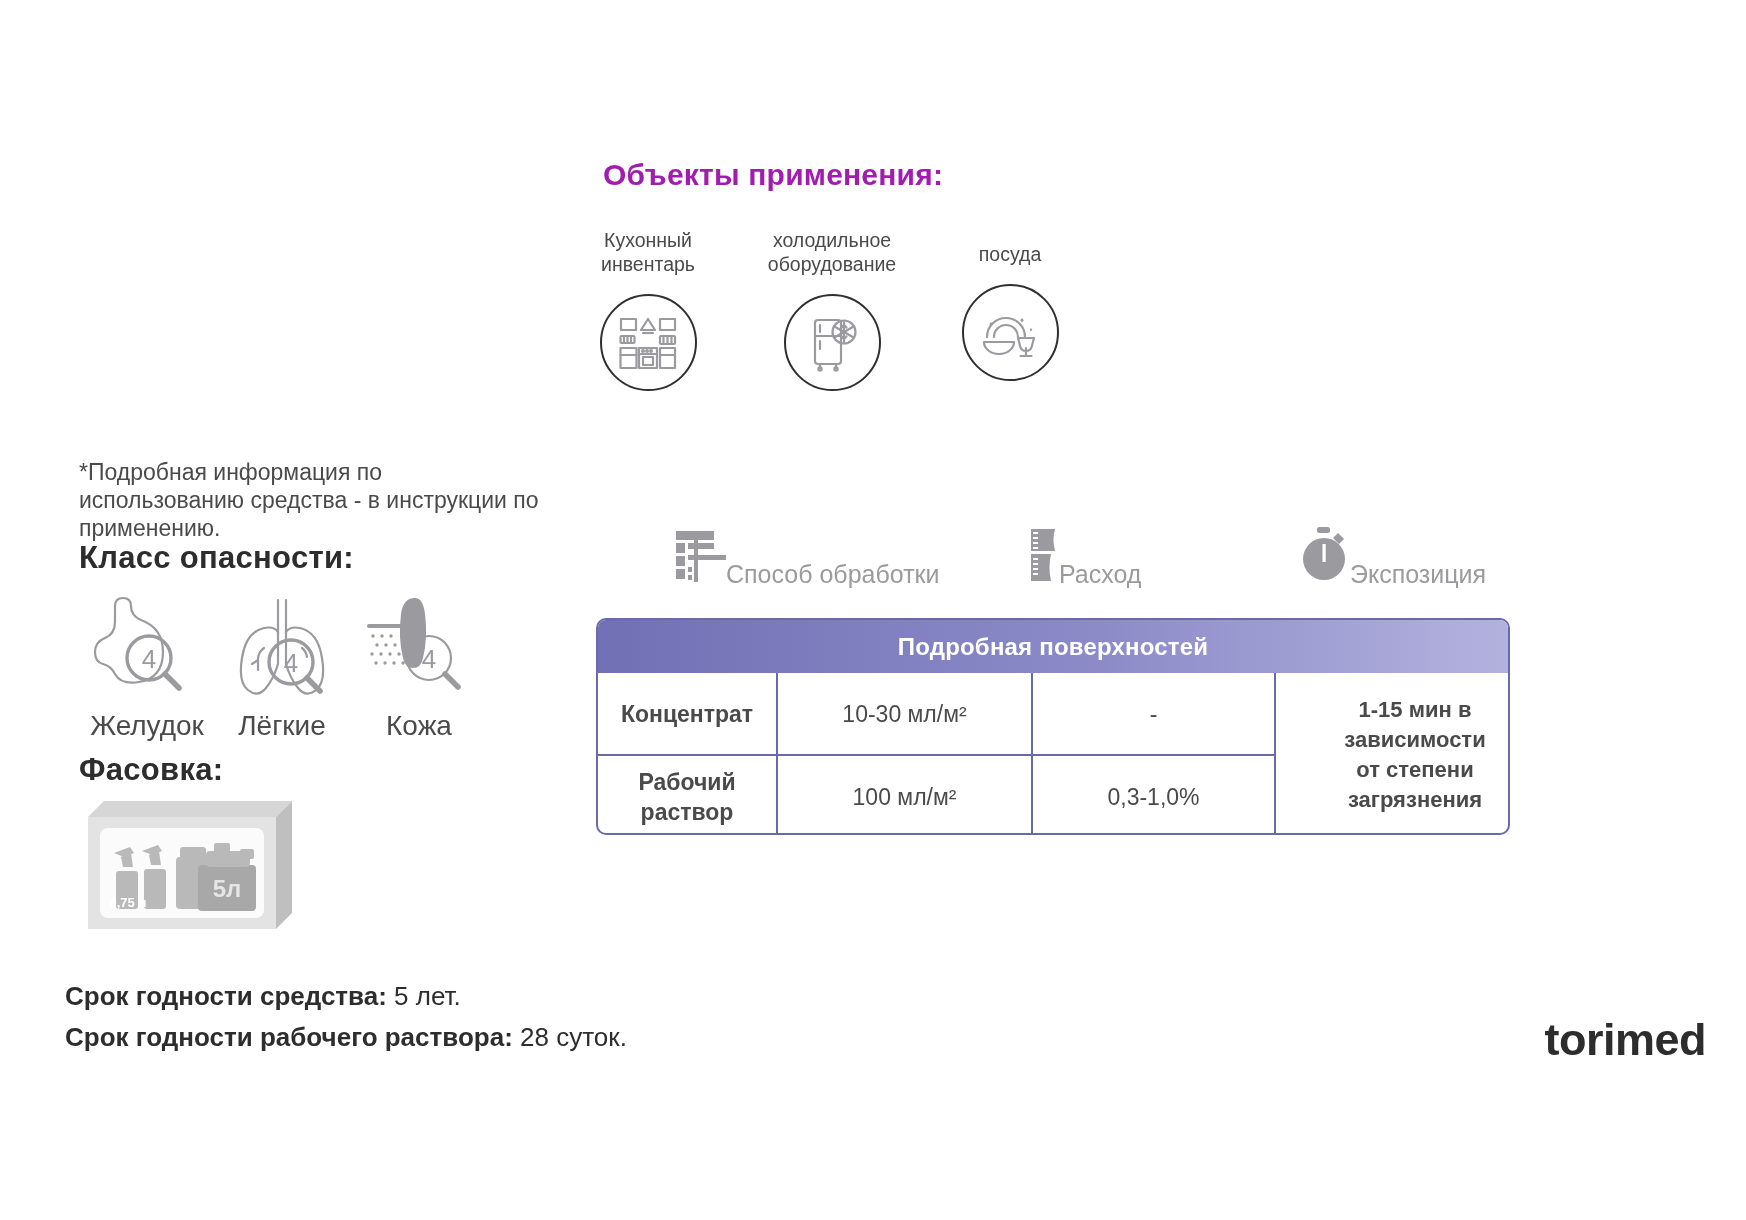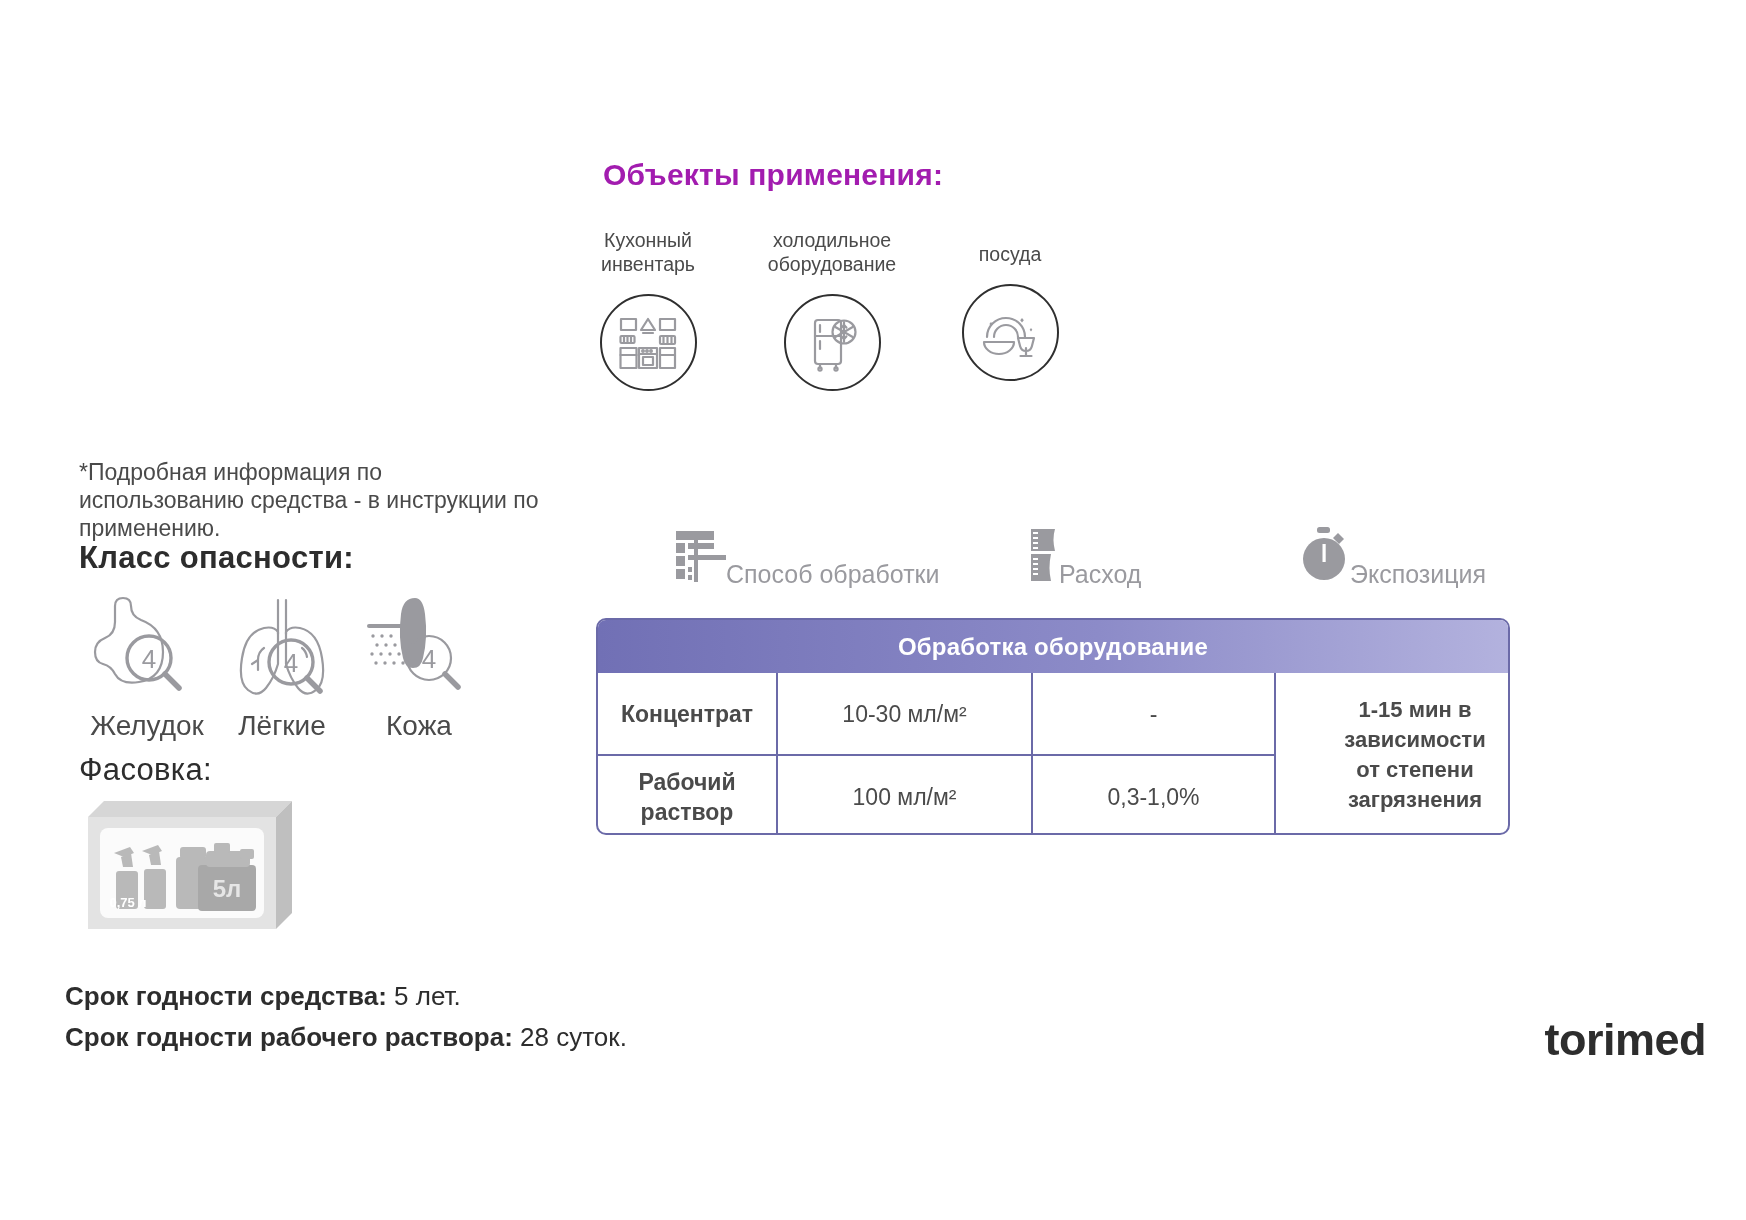--- a/index.html
+++ b/index.html
@@ -51,21 +51,21 @@
   .hz{position:absolute;text-align:center;width:150px;}
   .hz.h0{left:0px;}
   .hz.h1{left:135px;}
   .hz.h2{left:272px;}
   .hz-ico{height:108px;display:flex;align-items:flex-end;justify-content:center;}
   .hz-lbl{font-size:28px;color:#4a4a4a;margin-top:14px;}
 
   
   .pack-title{
     position:absolute;left:79px;top:752px;
-    font-size:31px;font-weight:normal;color:#2d2d2d;letter-spacing:.3px;
+    font-size:31px;font-weight:bold;color:#2d2d2d;letter-spacing:.3px;
   }
   .pack-img{position:absolute;left:80px;top:795px;}
 
   
   .th-icons{position:absolute;left:672px;top:527px;width:830px;height:60px;}
   .th-item{position:absolute;display:flex;align-items:flex-end;}
   .th-item.t0{left:0px;top:0px;}
   .th-item.t1{left:355px;top:0px;}
   .th-item.t2{left:630px;top:-2px;}
   .th-lbl{font-size:25px;color:#9a9a9f;font-weight:500;line-height:26px;}
@@ -347,21 +347,21 @@
           <circle class="ic-solid" cx="22" cy="34" r="21"></circle>
           <rect x="20.5" y="19" width="3.2" height="18" fill="#ffffff"></rect>
         </svg>
       </span>
       <span class="th-lbl">Экспозиция</span>
     </div>
   </div>
 
   <div class="tbl">
     <div class="tbl-head">
-      <span>Обработка оборудование</span>
+      <span>Подробная поверхностей</span>
     </div>
     <div class="tbl-body">
 
       <div class="col c0">
         <div class="cell b top">Концентрат</div>
         <div class="cell b" style="white-space:pre-line">Рабочий
 раствор</div>
       </div>
 
       <div class="col c1">

